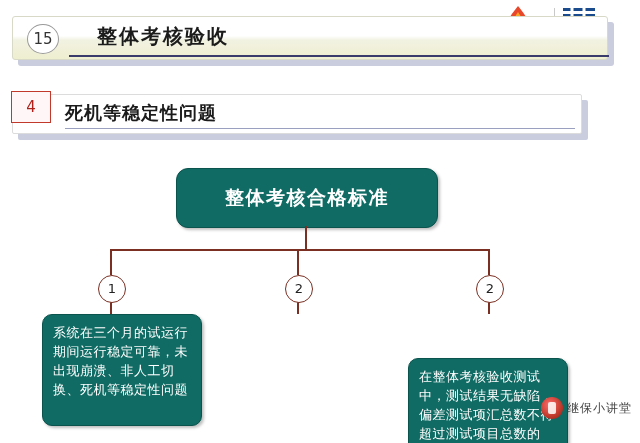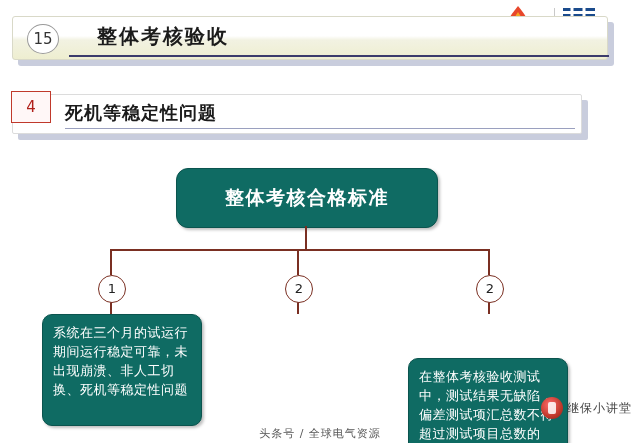--- a/index.html
+++ b/index.html
@@ -179,15 +179,14 @@
   <div class="circle-num c2">2</div>
   <div class="circle-num c3">2</div>
 
   <div class="box b1">系统在三个月的试运行期间运行稳定可靠，未出现崩溃、非人工切换、死机等稳定性问题</div>
   <div class="box b3">在整体考核验收测试中，测试结果无缺陷，偏差测试项汇总数不得超过测试项目总数的2%</div>
 
   <div class="wm-right">
     <div class="wm-logo"></div>
     <div class="wm-text">继保小讲堂</div>
   </div>
-  <div class="wm-bottom">头条号 / 全球电气资源</div>
 
 </div>
 
 </body></html>

